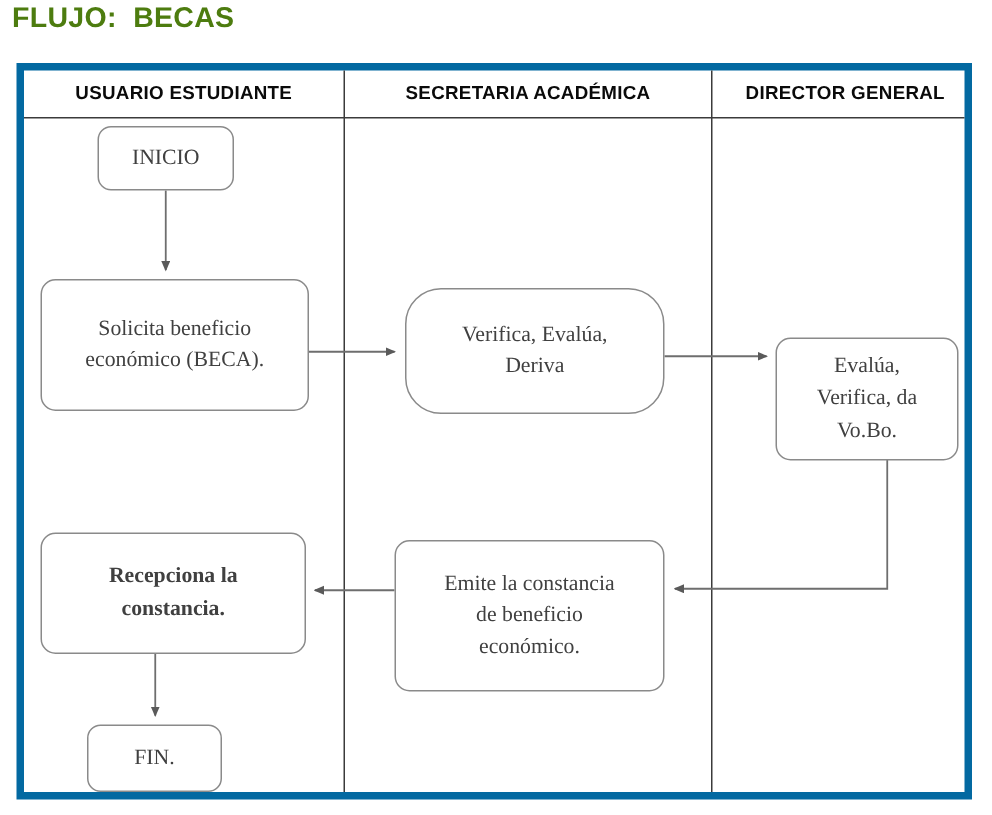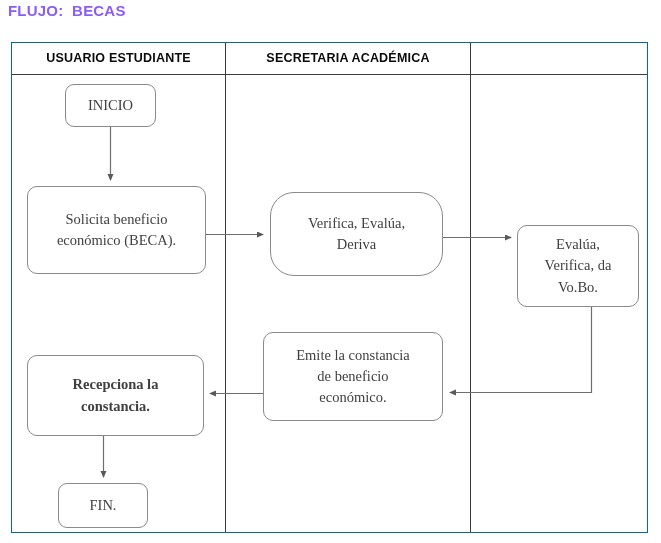--- a/index.html
+++ b/index.html
@@ -14,36 +14,36 @@
     font-family: "Liberation Sans", sans-serif;
     overflow: hidden;
   }
 
   
   #flow-title {
     position: absolute;
     left: 8px;
     top: 2px;
     font-family: "Liberation Sans", sans-serif;
-    font-size: 15px;
+    font-size: 19px;
     font-weight: bold;
-    color: #8b5cf6;
+    color: #4d7c0f;
     letter-spacing: 0.2px;
     white-space: pre;
   }
 
   
   #swimlane-table {
     position: absolute;
     left: 11px;
     top: 42px;
     width: 637px;
     height: 491px;
     box-sizing: border-box;
-    border: 1px solid #0369a1;
+    border: 5px solid #0369a1;
     background: #ffffff;
   }
   .lane-divider {
     position: absolute;
     top: 0;
     bottom: 0;
     width: 1px;
     background: #3b3b3b;
   }
   #lane-divider-1 { left: 213px; }
@@ -105,21 +105,21 @@
     padding: 2px 18px;
     white-space: pre-line;
   }
   .node.terminator { border-radius: 9px; }
 
   #node-inicio      { left: 65px;  top: 84px;  width: 91px;  height: 43px; }
   #node-solicita    { left: 27px;  top: 186px; width: 179px; height: 88px; }
   #node-recepciona  { left: 27px;  top: 355px; width: 177px; height: 81px; font-weight: bold; }
   #node-fin         { left: 58px;  top: 483px; width: 90px;  height: 45px; }
   #node-verifica    { left: 270px; top: 192px; width: 173px; height: 84px; border-radius: 24px; }
-  #node-emite       { left: 263px; top: 332px; width: 180px; height: 89px; }
+  #node-emite       { left: 263px; top: 360px; width: 180px; height: 101px; }
   #node-vobo        { left: 517px; top: 190px; width: 122px; height: 82px; margin-top: 35px; }
 
   
   #connectors {
     position: absolute;
     left: 0;
     top: 0;
     width: 661px;
     height: 543px;
   }
@@ -130,20 +130,21 @@
 <div id="flow-title">FLUJO:  BECAS</div>
 
 <div id="swimlane-table">
 
   <div id="header-rule"></div>
   <div id="lane-divider-1" class="lane-divider"></div>
   <div id="lane-divider-2" class="lane-divider"></div>
 
   <div id="lane-header-0" class="lane-header">USUARIO ESTUDIANTE</div>
   <div id="lane-header-1" class="lane-header">SECRETARIA ACADÉMICA</div>
+  <div id="lane-header-2" class="lane-header">DIRECTOR GENERAL</div>
 </div>
 
 <div id="flow-canvas">
 
   <svg id="connectors" viewBox="0 0 661 543" xmlns="http://www.w3.org/2000/svg">
     <defs>
       <marker id="arrow-r" markerWidth="7" markerHeight="7" refX="6" refY="3" orient="auto" markerUnits="userSpaceOnUse">
         <path d="M0,0 L7,3 L0,6 z" fill="#5a5a5a"></path>
       </marker>
       <marker id="arrow-l" markerWidth="7" markerHeight="7" refX="6" refY="3" orient="auto" markerUnits="userSpaceOnUse">

